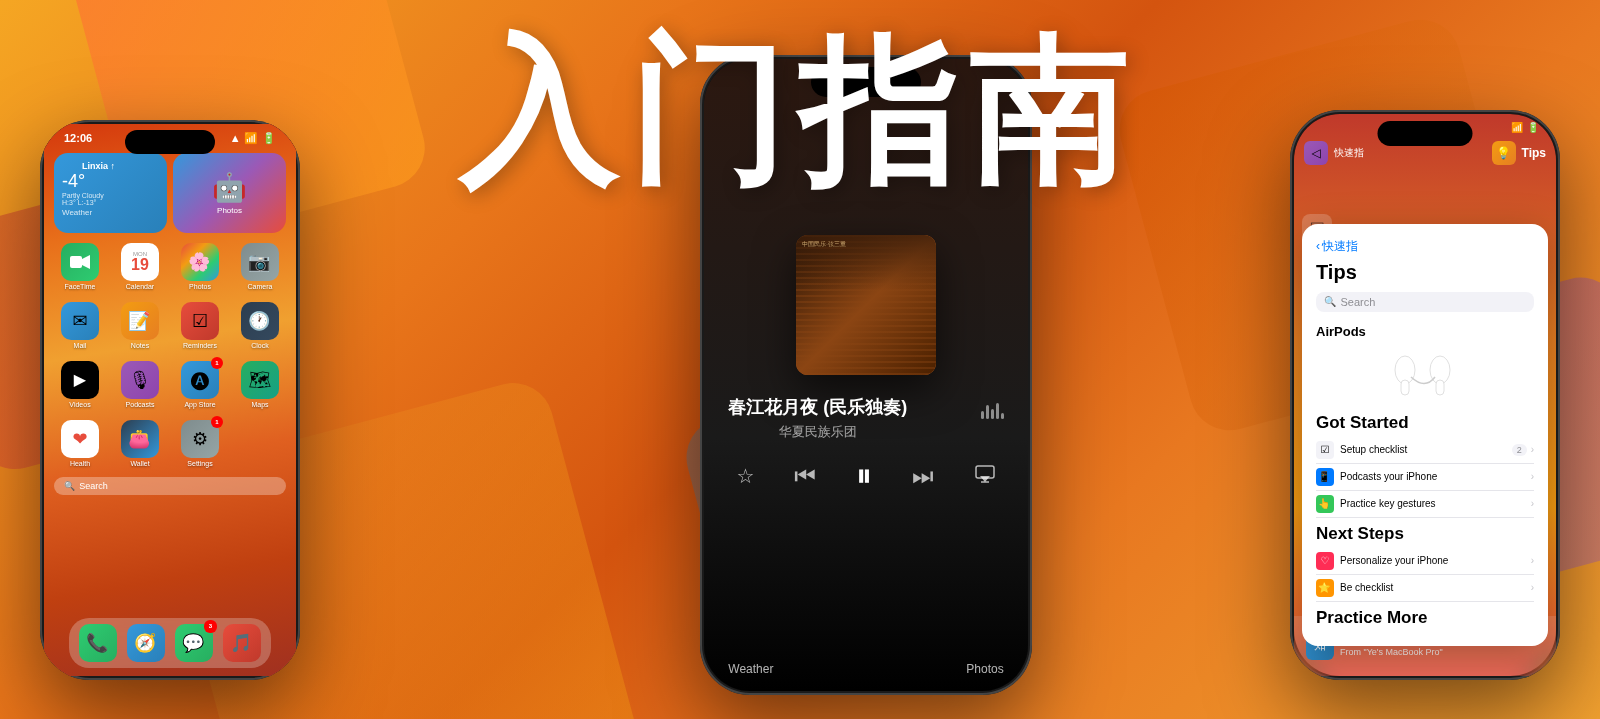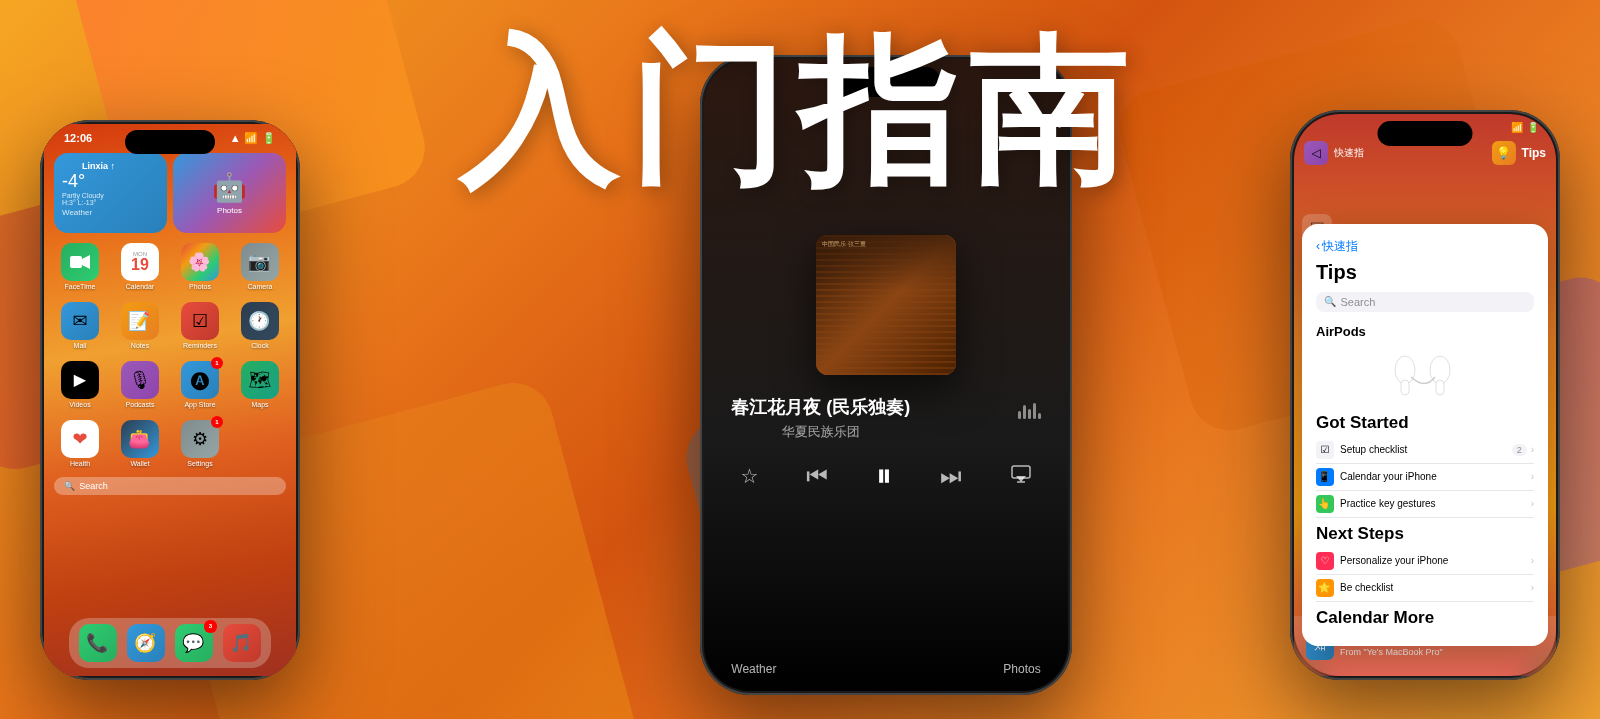--- a/index.html
+++ b/index.html
@@ -112,21 +112,21 @@
     
     .phone-left {
       width: 260px;
       height: 560px;
       margin-top: 80px;
       flex-shrink: 0;
     }
 
     
     .phone-center {
-      width: 372px;
+      width: 332px;
       height: 640px;
       margin-top: 30px;
       flex-shrink: 0;
       z-index: 5;
       text-decoration: underline;
     }
 
     
     .phone-right {
       width: 270px;
@@ -979,21 +979,21 @@
               </div>
               <div style="display:flex;align-items:center;gap:4px;">
                 <span class="tips-item-badge">2</span>
                 <span class="tips-item-arrow">›</span>
               </div>
             </div>
 
             <div class="tips-list-item">
               <div class="tips-list-left">
                 <div class="tips-item-icon" style="background:#007aff;color:white;">📱</div>
-                <span class="tips-item-label">Calendar your iPhone</span>
+                <span class="tips-item-label">Podcasts your iPhone</span>
               </div>
               <span class="tips-item-arrow">›</span>
             </div>
 
             <div class="tips-list-item">
               <div class="tips-list-left">
                 <div class="tips-item-icon" style="background:#34c759;color:white;">👆</div>
                 <span class="tips-item-label">Practice key gestures</span>
               </div>
               <span class="tips-item-arrow">›</span>
@@ -1010,21 +1010,21 @@
             </div>
 
             <div class="tips-list-item">
               <div class="tips-list-left">
                 <div class="tips-item-icon" style="background:#ff9500;color:white;">⭐</div>
                 <span class="tips-item-label">Be checklist</span>
               </div>
               <span class="tips-item-arrow">›</span>
             </div>
 
-            <div class="tips-subsection">Calendar More</div>
+            <div class="tips-subsection">Practice More</div>
           </div>
 
           <div class="phone-bottom-bar">
             <div class="bottom-bar-info">
               <div class="bottom-icon-badge">知</div>
               <div class="bottom-bar-text">
                 <div class="device-name">知平</div>
                 <div>From "Ye's MacBook Pro"</div>
               </div>
             </div>

